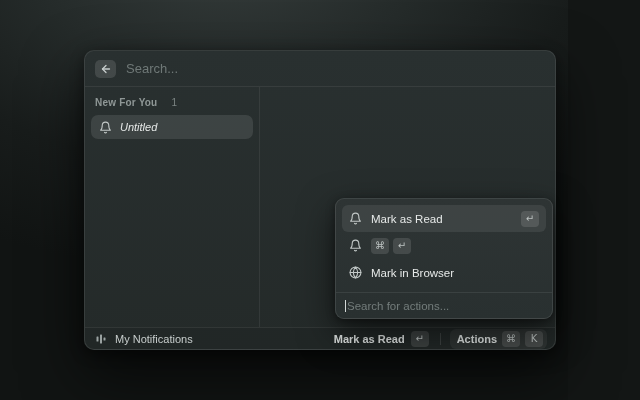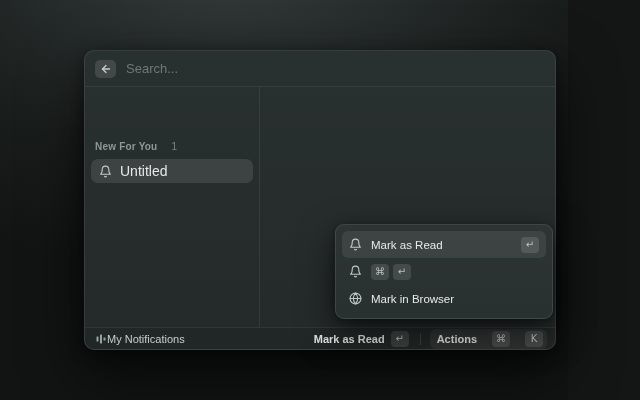--- a/index.html
+++ b/index.html
@@ -46,33 +46,32 @@
   
   .content { flex: 1; display: flex; min-height: 0; }
   .sidebar {
     width: 175px; flex: 0 0 175px;
     border-right: 1px solid rgba(255,255,255,0.07);
     padding: 8px 6px 0 6px;
   }
   .section-header {
     display: flex; align-items: center; gap: 14px;
     padding: 2px 4px 7px 4px;
-    margin-top: 44px;
   }
   .section-title { font-size: 10px; font-weight: bold; color: #8f9796; letter-spacing: 0.2px; }
   .section-count { font-size: 10px; color: #7c8483; }
   .side-item {
     height: 24px; border-radius: 7px;
     display: flex; align-items: center; gap: 8px;
     padding: 0 8px; cursor: pointer;
   }
   .side-item.selected { background: rgba(255,255,255,0.10); }
   .side-item .icon { color: #c2c8c7; display: flex; }
   .side-item .icon svg { width: 13px; height: 13px; }
-  .side-item-label { font-size: 14px; color: #e6e9e8; }
+  .side-item-label { font-size: 11px; color: #e6e9e8; font-style: italic; }
   .detail { flex: 1; padding: 9px 14px; }
   .detail-title { font-size: 11.5px; font-weight: bold; color: #dfe3e2; }
   
   .popup {
     position: absolute; right: 2px; bottom: 30px; width: 218px;
     background: linear-gradient(180deg, #2e3434 0%, #293030 100%);
     border: 1px solid rgba(255,255,255,0.10);
     border-radius: 9px;
     box-shadow: 0 14px 36px rgba(0,0,0,0.55), 0 2px 8px rgba(0,0,0,0.4);
     display: flex; flex-direction: column;
@@ -110,30 +109,30 @@
   .popup-search input::placeholder { color: #737c7b; }
   
   .status-bar {
     flex: 0 0 22px; height: 22px;
     border-top: 1px solid rgba(255,255,255,0.07);
     display: flex; align-items: center;
     padding: 0 8px 0 10px;
     border-radius: 0 0 10px 10px;
     background: rgba(0,0,0,0.07);
   }
-  .status-left { display: flex; align-items: flex-start; flex: 1; }
+  .status-left { display: flex; align-items: flex-start; gap: 8px; flex: 1; }
   .app-icon { display: flex; color: #9aa2a1; }
   .app-icon svg { width: 12px; height: 12px; }
   .app-name { font-size: 11px; color: #c7cdcc; }
   .status-right { display: flex; align-items: center; gap: 6px; }
   .status-action { display: flex; align-items: center; gap: 6px; cursor: pointer; padding: 2px 2px; }
   .status-action-label { font-size: 11px; font-weight: bold; color: #dfe3e2; }
   .vdivider { width: 1px; height: 12px; background: rgba(255,255,255,0.12); margin: 0 3px; }
   .actions-btn {
-    display: flex; align-items: center; gap: 15px; cursor: pointer;
+    display: flex; align-items: center; gap: 5px; cursor: pointer;
     background: rgba(255,255,255,0.06); border-radius: 6px; padding: 2px 4px 2px 7px;
   }
 </style>
 </head>
 <body>
 
 <div class="stage">
   <div class="window">
 
     <div class="search-header">
@@ -197,20 +196,24 @@
           <span class="icon">
             <svg viewBox="0 0 24 24" fill="none" stroke="currentColor" stroke-width="2" stroke-linecap="round" stroke-linejoin="round">
               <circle cx="12" cy="12" r="10"></circle>
               <line x1="2" y1="12" x2="22" y2="12"></line>
               <path d="M12 2a15.3 15.3 0 0 1 4 10 15.3 15.3 0 0 1-4 10 15.3 15.3 0 0 1-4-10 15.3 15.3 0 0 1 4-10z"></path>
             </svg>
           </span>
           <span class="popup-item-label">Mark in Browser</span>
         </div>
 
+      </div>
+      <div class="popup-search">
+        <span class="caret"></span>
+        <input type="text" placeholder="Search for actions..." style="">
       </div>
     </div>
 
     <div class="status-bar">
       <div class="status-left">
         <span class="app-icon">
           <svg viewBox="0 0 24 24" fill="currentColor">
             <rect x="3" y="7" width="4" height="10" rx="1"></rect>
             <rect x="10" y="3" width="4" height="18" rx="1"></rect>
             <rect x="17" y="9" width="4" height="6" rx="1"></rect>

